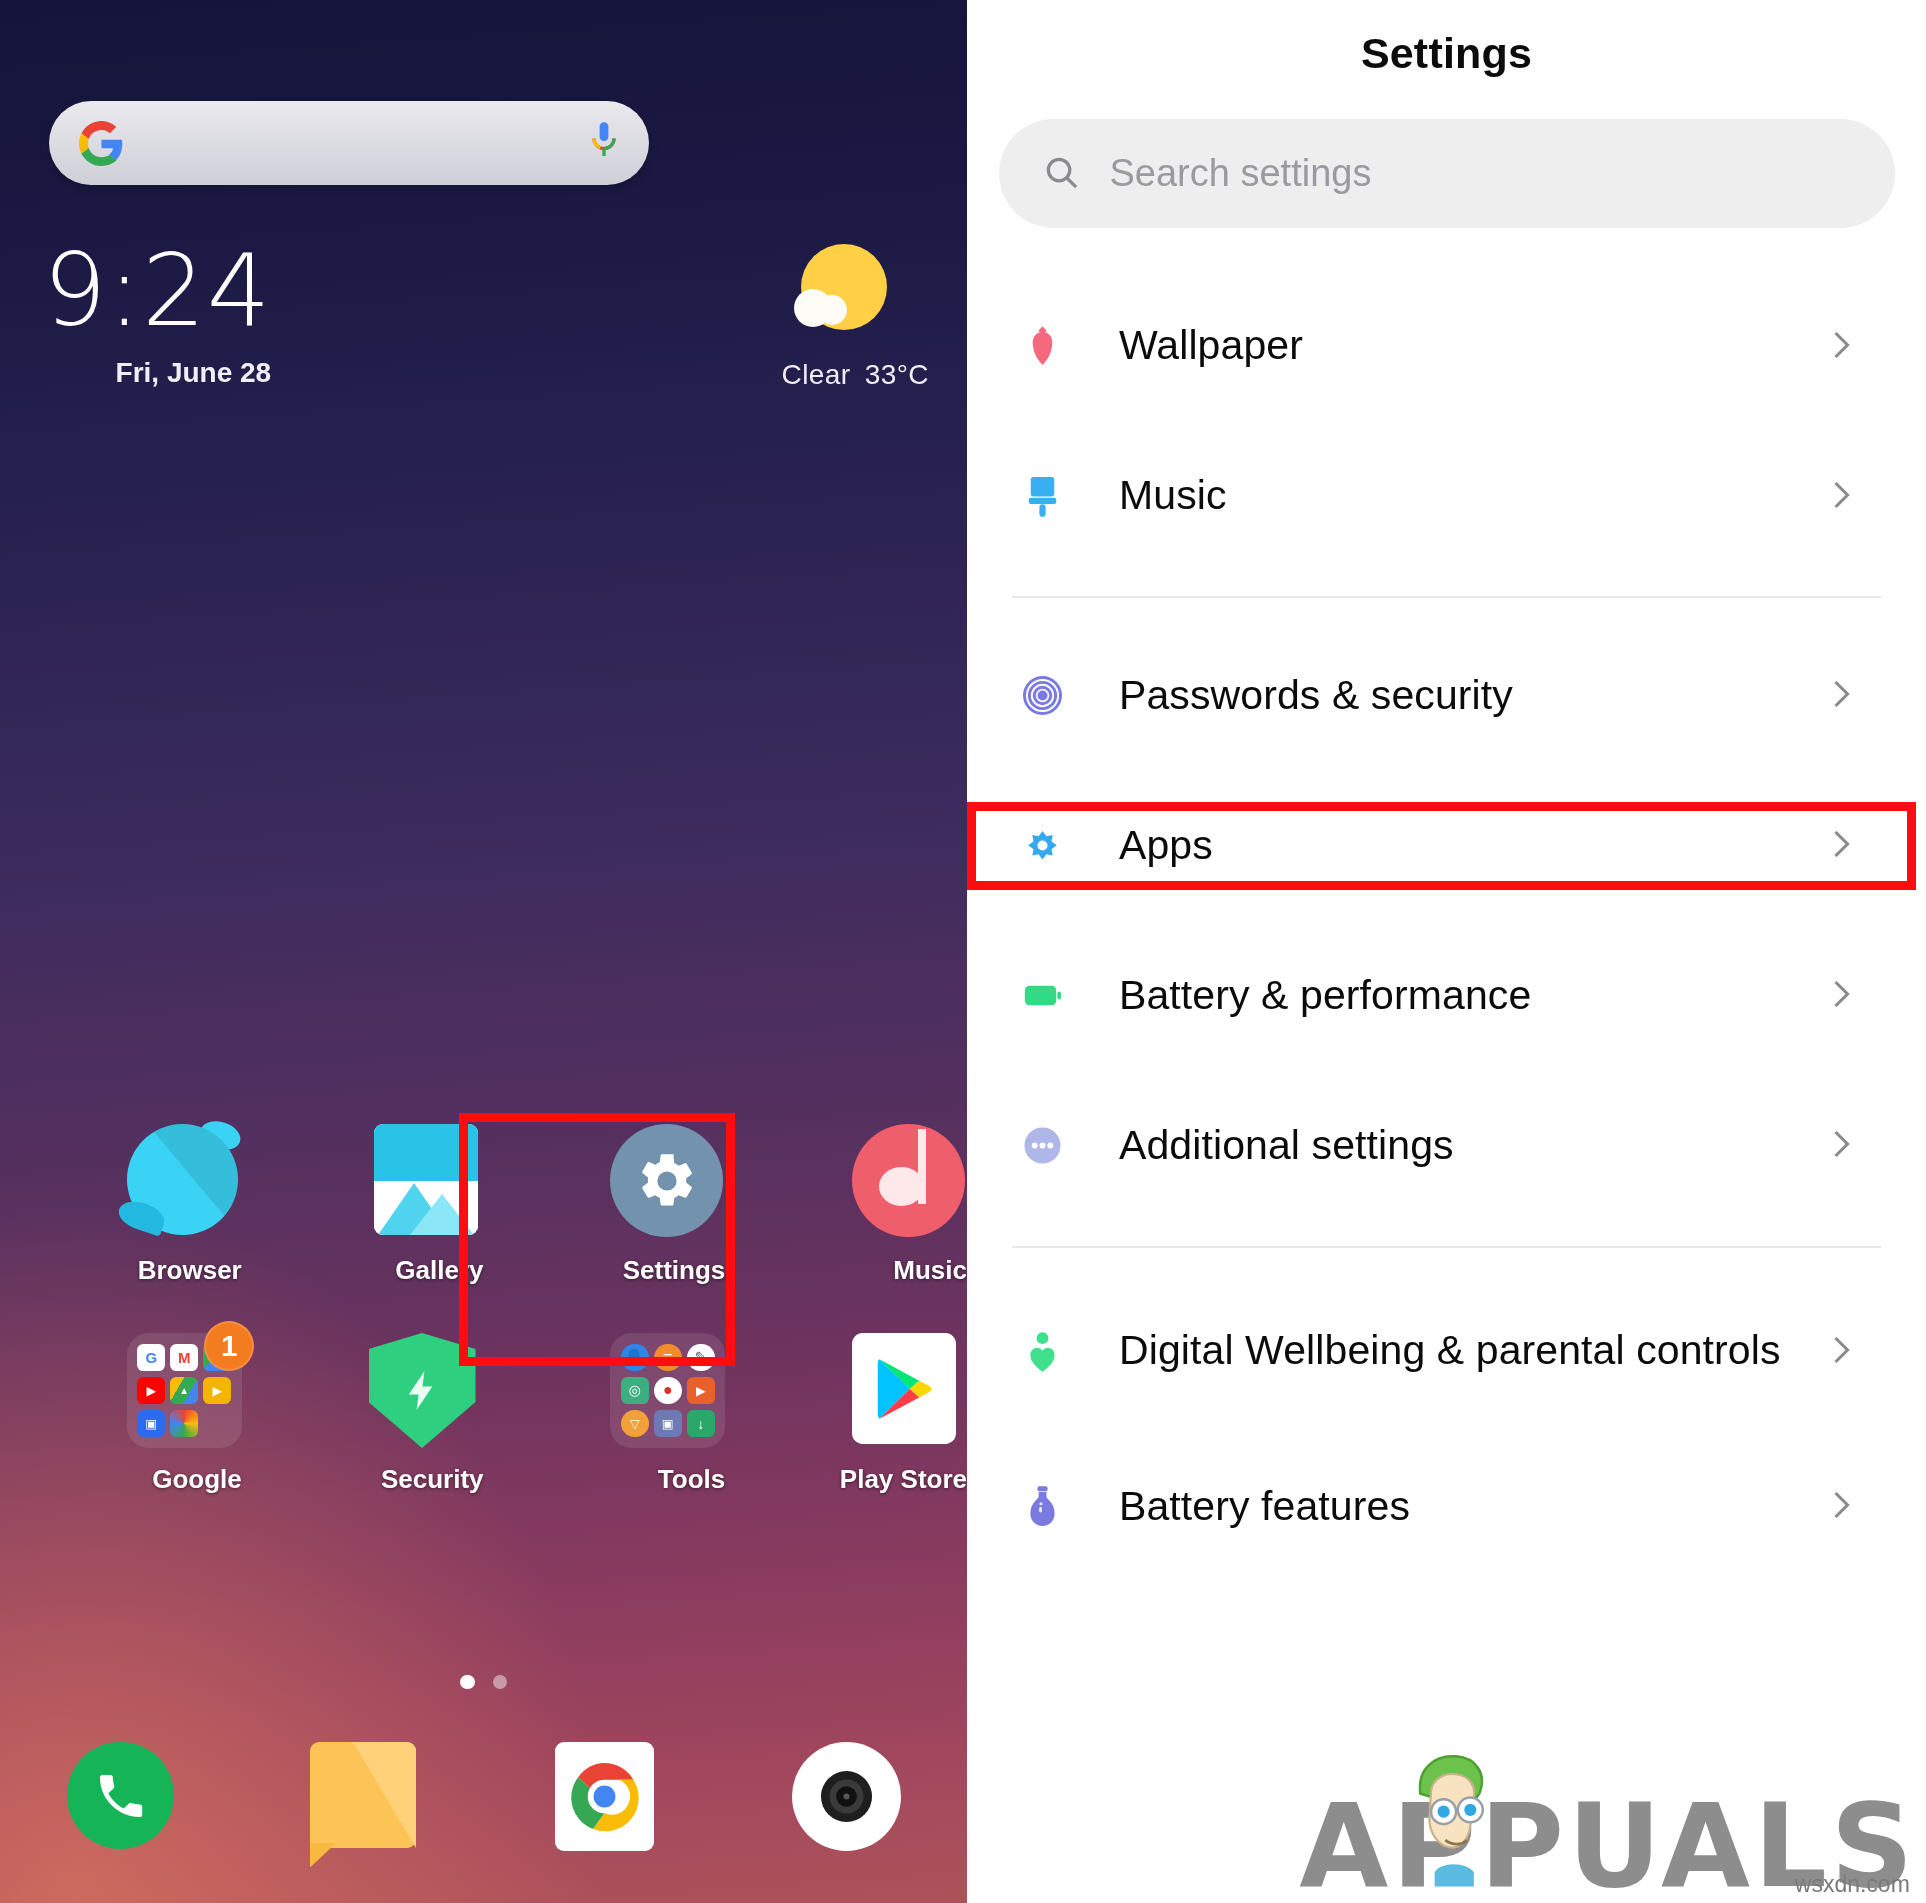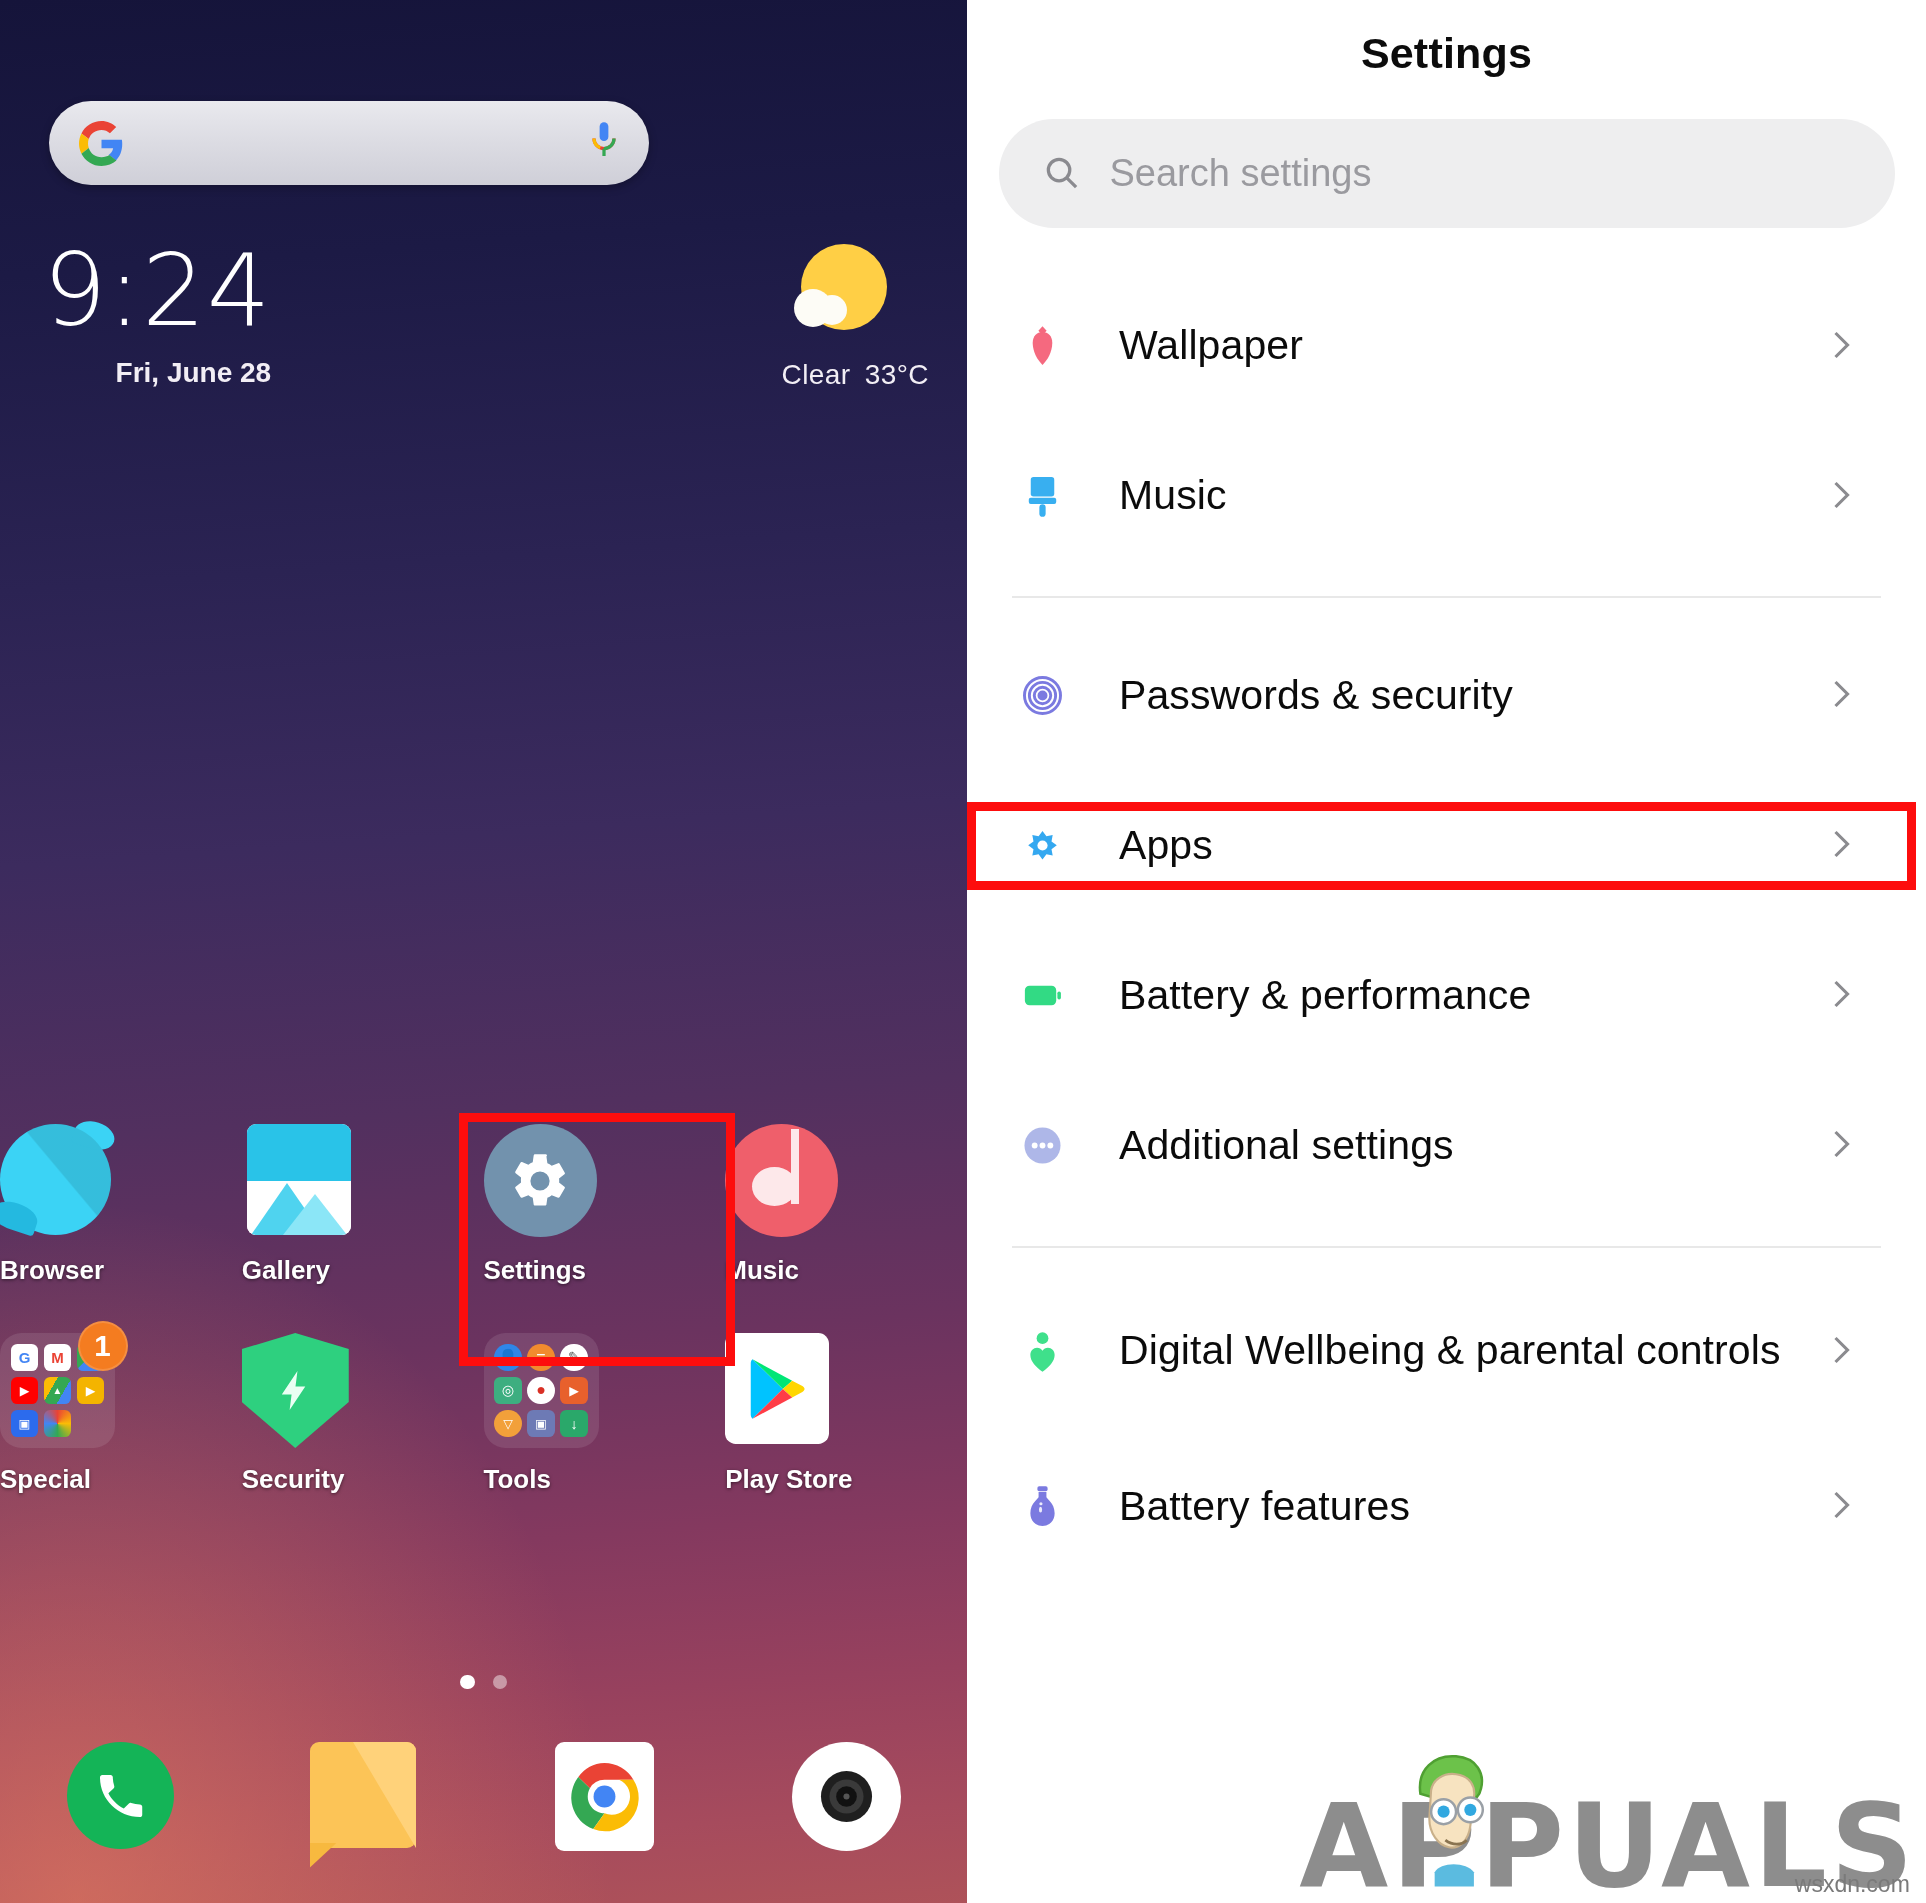--- a/index.html
+++ b/index.html
@@ -61,21 +61,21 @@
   .cloud { position:absolute; left: 0px; top: 45px; width: 56px; height: 38px; }
   .cloud:before, .cloud:after { content:""; position:absolute; background:#fdfcf6; border-radius:50%; }
   .cloud:before { width:38px; height:38px; left:0; top:0; }
   .cloud:after { width:30px; height:30px; left:23px; top:6.3px; }
   .wtext { margin-top: 18px; font-size: 28px; color: #f2eef5; letter-spacing: 0.4px; }
   .wtext .sep { display:inline-block; width: 14.3px; }
 
   
   .grid { position: absolute; left: 0; top: 1124px; width: 967px; }
   .row { display: flex; }
-  .cell { width: 242px; display: flex; flex-direction: column; align-items: flex-start; }
+  .cell { width: 242px; display: flex; flex-direction: column; align-items: flex-end; }
   .icon-box { width: 115px; height: 115px; position: relative; }
   .applabel {
     margin-top: 16px; font-size: 26px; color: #fff; font-weight: 700;
     text-shadow: 0 0.9px 3.6px rgba(0,0,0,.55);
   }
   .row2 { margin-top: 47px; }
 
   
   .ic-browser {
     width: 111px; height: 111px; border-radius: 50%;
@@ -281,21 +281,21 @@
               <div class="mini" style="background:linear-gradient(135deg,#34A853 46%,#4285F4 47%);color:#fff;font-size:10.7px">◆</div>
               <div class="mini" style="background:#FF0000;color:#fff;font-size:12.5px">▶</div>
               <div class="mini" style="background:linear-gradient(120deg,#FBBC05 33%,#34A853 33%,#34A853 66%,#4285F4 66%);color:#fff;font-size:9.9px">▲</div>
               <div class="mini" style="background:#F4B400;color:#fff;font-size:12.5px">▶</div>
               <div class="mini" style="background:#2C6BED;color:#fff;font-size:12.5px">▣</div>
               <div class="mini" style="background:conic-gradient(#EA4335,#FBBC05,#34A853,#4285F4,#EA4335);"></div>
               <div class="mini" style="background:transparent"></div>
             </div>
             <div class="badge">1</div>
           </div>
-          <div class="applabel">Special</div>
+          <div class="applabel">Google</div>
         </div>
 
         <div class="cell">
           <div class="icon-box">
             <div class="ic-security">
                 <div class="ic-shield">
               <svg viewBox="0 0 24 24" width="47" height="47" fill="#eafff3">
                     <path d="M13 2 5 14h5l-1 8 8-12h-5z"></path>
                   </svg>
             </div>

